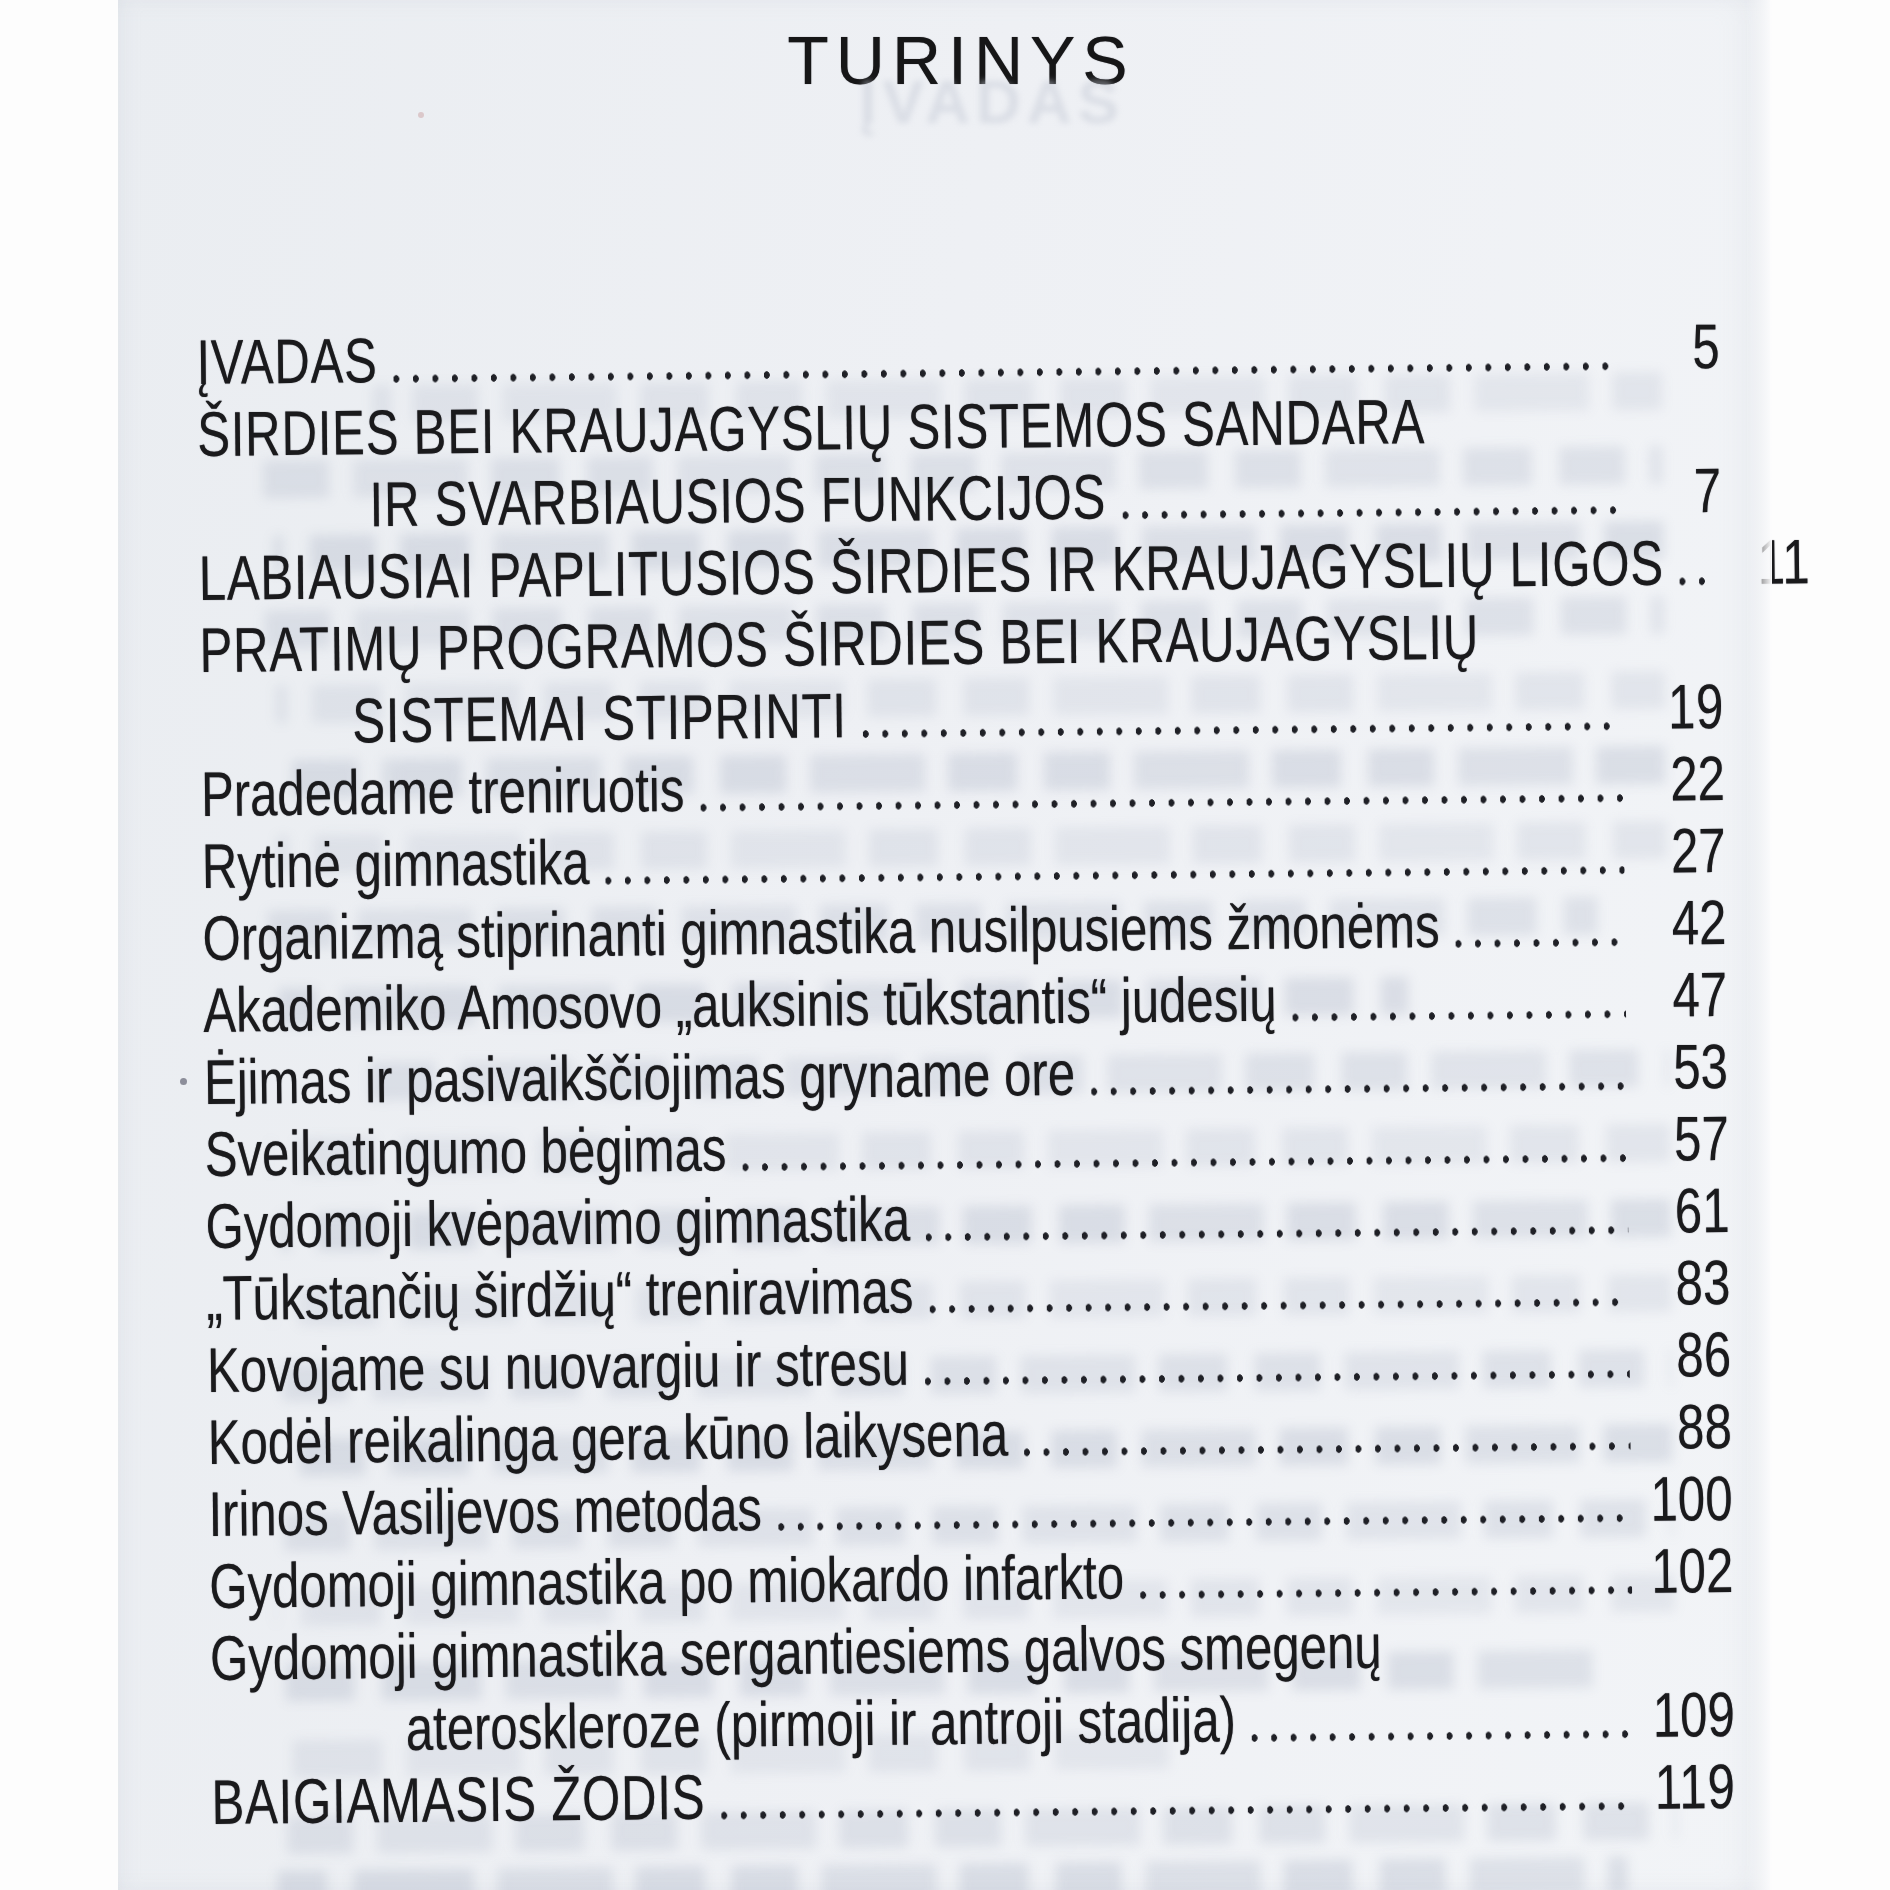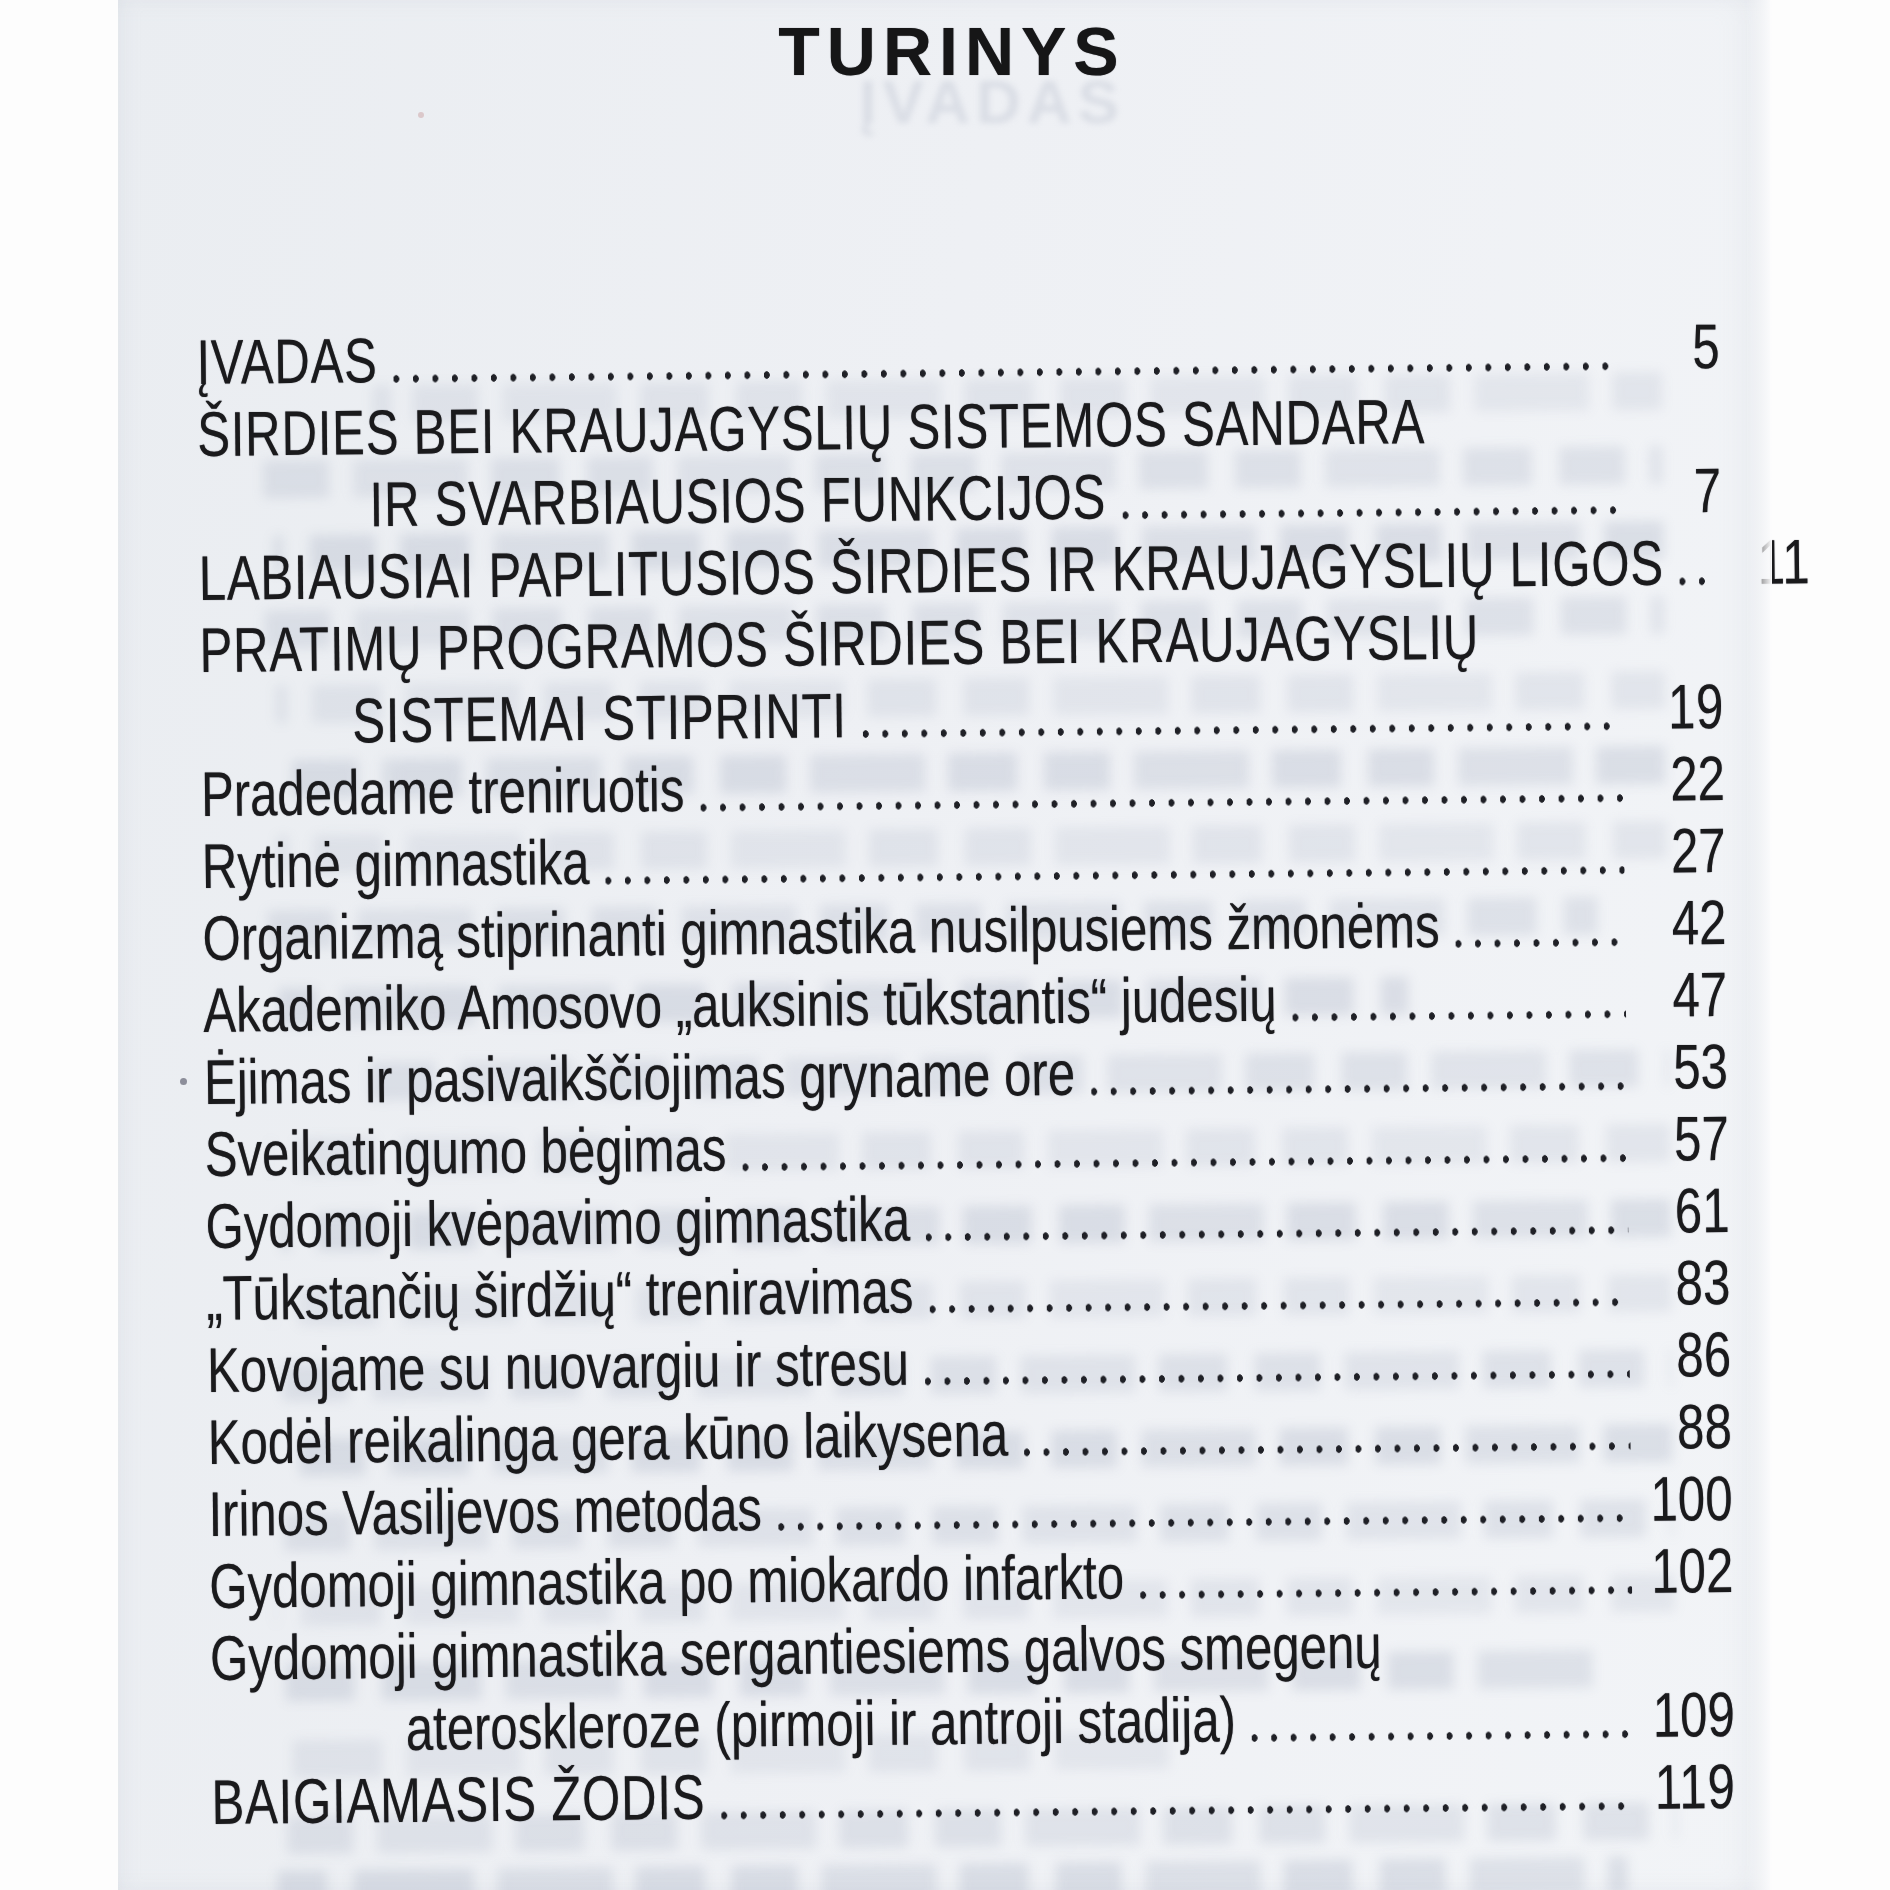--- a/index.html
+++ b/index.html
@@ -23,23 +23,23 @@
                 inset 12px 0 24px -16px rgba(185,192,205,0.35);
   }
   .page::after { 
     content: "";
     position: absolute; top: 0; right: -2px; width: 26px; height: 100%;
     background: linear-gradient(90deg, rgba(252,252,253,0), #fcfcfd);
   }
 
   .title {
     position: absolute; top: 4px; left: 0; width: 100%;
-    margin: 8px;
+    margin: 17px;
     text-align: center;
-    font-size: 68px; font-weight: 700;
+    font-size: 68px; font-weight: 400;
     letter-spacing: 7px;
     color: #161617;
     text-shadow: 0 0 1px rgba(10,10,20,0.55);
   }
   .ghost-heading {
     position: absolute; top: 66px; left: 0; width: 100%;
     text-align: center;
     font-size: 62px; font-weight: 700; letter-spacing: 6px;
     color: #c9ced9; opacity: 0.55;
     filter: blur(3px);

